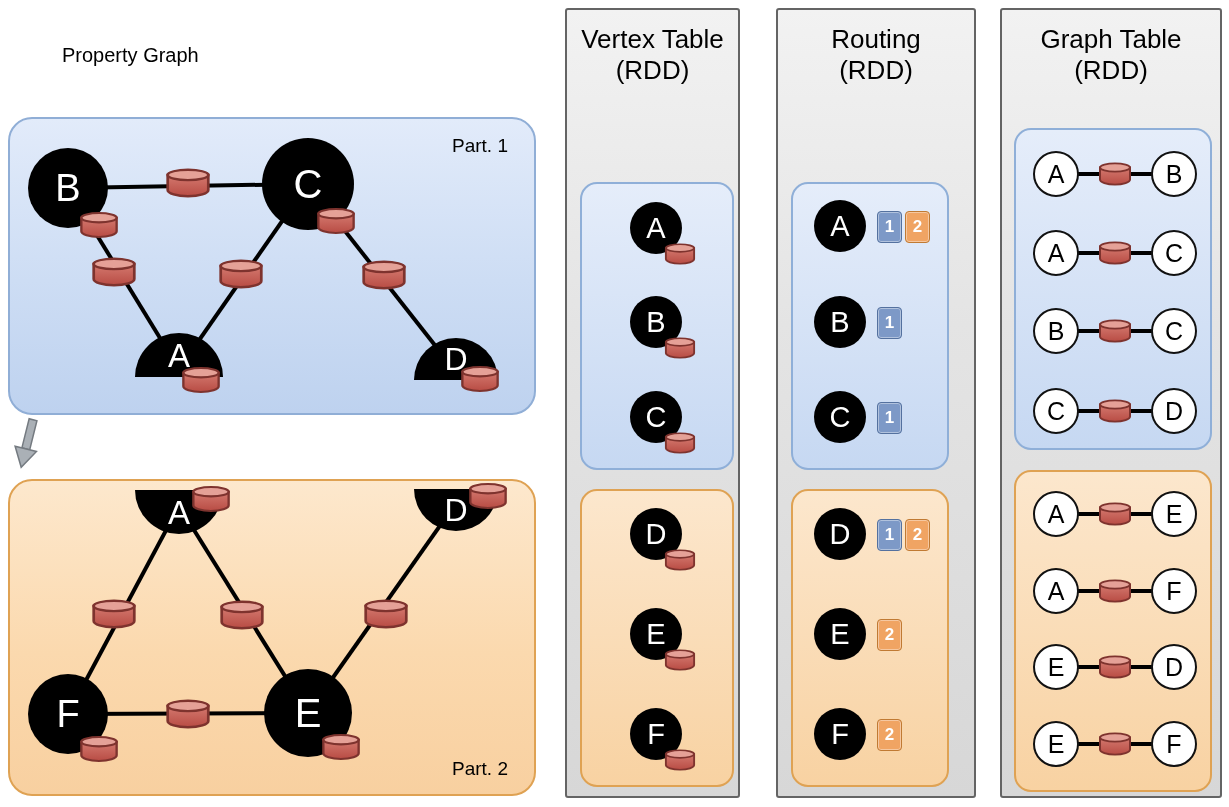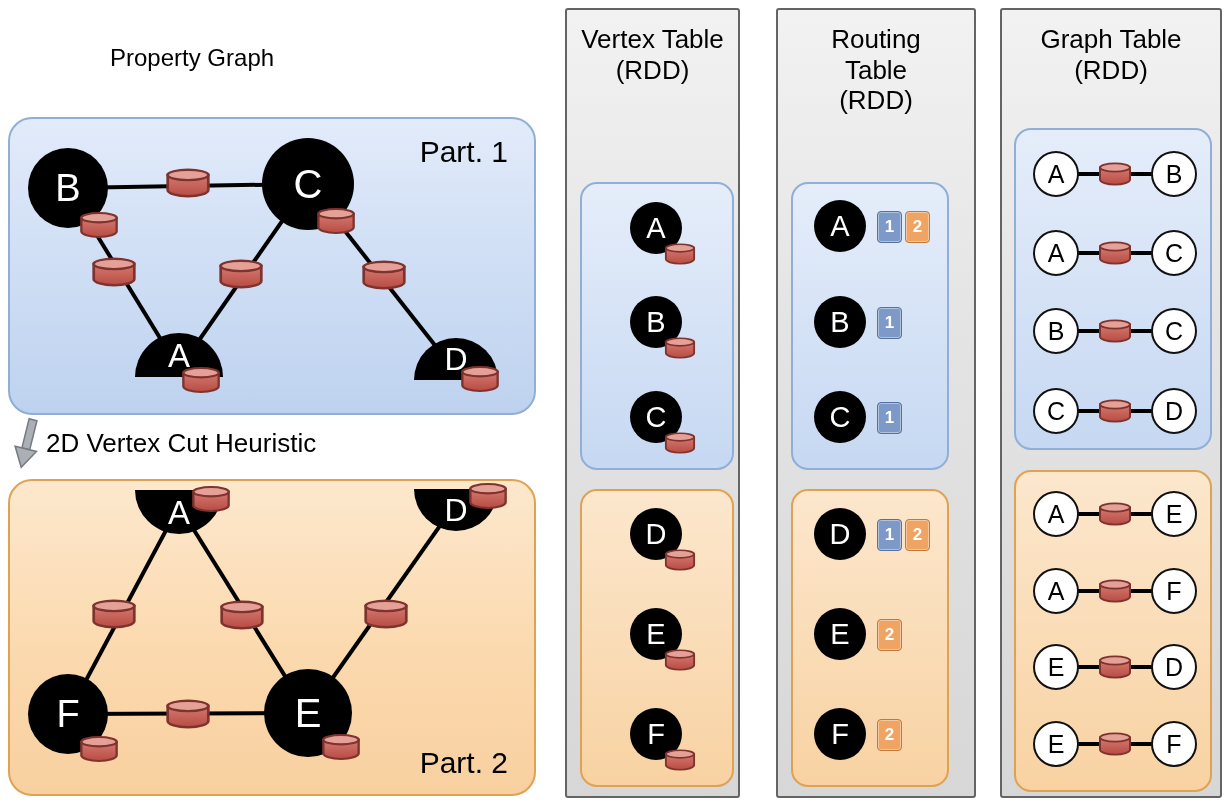--- a/index.html
+++ b/index.html
@@ -10,29 +10,29 @@
   .abs{position:absolute;}
   .ctr{transform:translate(-50%,-50%);}
   .vx{position:absolute;background:#000;color:#fff;border-radius:50%;
       display:flex;align-items:center;justify-content:center;line-height:1;}
   .vx.small{width:52px;height:52px;font-size:29px;}
   .half-t{border-radius:999px 999px 0 0;}
   .half-b{border-radius:0 0 999px 999px;}
   .cyl{position:absolute;transform:translate(-50%,-50%);overflow:visible;}
 
   
-  .pg-title{position:absolute;left:62px;top:44px;font-size:24px;margin-left:48px;}
+  .pg-title{position:absolute;left:62px;top:44px;font-size:20px;}
   .pbox{position:absolute;border-radius:24px;}
   .part1{left:8px;top:117px;width:524px;height:294px;
          background:linear-gradient(180deg,#e2ebfa 0%,#cdddf4 55%,#bed2ef 100%);
          border:2.5px solid #90aed6;}
   .part2{left:8px;top:479px;width:524px;height:313px;
          background:linear-gradient(180deg,#fde8cd 0%,#fbd9ae 55%,#f8d0a0 100%);
          border:2.5px solid #dfa253;}
-  .part-label{position:absolute;font-size:30px;margin-left:40px;}
+  .part-label{position:absolute;font-size:19px;margin-left:40px;}
   .edges{position:absolute;left:0;top:0;}
   .cut-label{position:absolute;left:46px;top:428px;font-size:26px;}
 
   
   .col{position:absolute;top:8px;height:790px;border:2px solid #646464;border-radius:3px;
        background:linear-gradient(180deg,#f2f2f2 0%,#e4e4e4 40%,#d7d7d7 100%);box-sizing:border-box;}
   .col-title{position:relative;padding-top:14px;text-align:center;font-size:26px;line-height:1.18;}
   .inner{position:absolute;border-radius:17px;box-sizing:border-box;}
   .inner.blue{background:linear-gradient(180deg,#e5edfa 0%,#c6d8f2 100%);border:2px solid #8fafd8;}
   .inner.orange{background:linear-gradient(180deg,#fce7cd 0%,#f8d2a2 100%);border:2px solid #dfa253;}
@@ -109,21 +109,20 @@
       </svg>
     <div class="part-label" style="right:26px;top:16px">Part. 1</div>
   </div>
 
   <svg class="abs" style="left:10px;top:416px" width="34" height="56" viewBox="0 0 34 56">
     <g transform="rotate(14 17 28)">
       <rect x="13" y="3" width="8" height="30" fill="#aab0b6" stroke="#747a80" stroke-width="1.5"></rect>
       <polygon points="6,33 28,33 17,52" fill="#aab0b6" stroke="#747a80" stroke-width="1.5"></polygon>
     </g>
   </svg>
-  <div class="cut-label">2D Vertex Cut Heuristic</div>
 
   <div class="pbox part2">
     <svg class="edges" width="524" height="313">
       <line x1="169" y1="25" x2="58" y2="233" stroke="#000" stroke-width="4"></line>
       <line x1="169" y1="25" x2="298" y2="232" stroke="#000" stroke-width="4"></line>
       <line x1="58" y1="233" x2="298" y2="232" stroke="#000" stroke-width="4"></line>
       <line x1="298" y1="232" x2="446" y2="22" stroke="#000" stroke-width="4"></line>
     </svg>
     <div class="vx half-b" style="left:125px;top:9px;width:88px;height:44px;font-size:33px">A</div>
     <div class="vx half-b" style="left:404px;top:8px;width:84px;height:42px;font-size:32px">D</div>
@@ -187,21 +186,20 @@
       <div class="vx small ctr" style="left:74px;top:243px">F</div>
       <svg class="cyl" style="left:98px;top:269px" width="32" height="22">
           <use href="#cyl-sym" width="100%" height="100%"></use>
         </svg>
     </div>
   </div>
 
   <div class="col" style="left:776px;width:200px">
     <div class="col-title">
       <div>Routing</div>
-      <div>Table</div>
       <div>(RDD)</div>
     </div>
     <div class="inner blue" style="left:13px;top:172px;width:158px;height:288px">
       <div class="vx small ctr" style="left:47px;top:42px">A</div>
       <div class="badge p1" style="left:84px;top:27px">1</div>
       <div class="badge p2" style="left:112px;top:27px">2</div>
       <div class="vx small ctr" style="left:47px;top:138px">B</div>
       <div class="badge p1" style="left:84px;top:123px">1</div>
       <div class="vx small ctr" style="left:47px;top:233px">C</div>
       <div class="badge p1" style="left:84px;top:218px">1</div>

